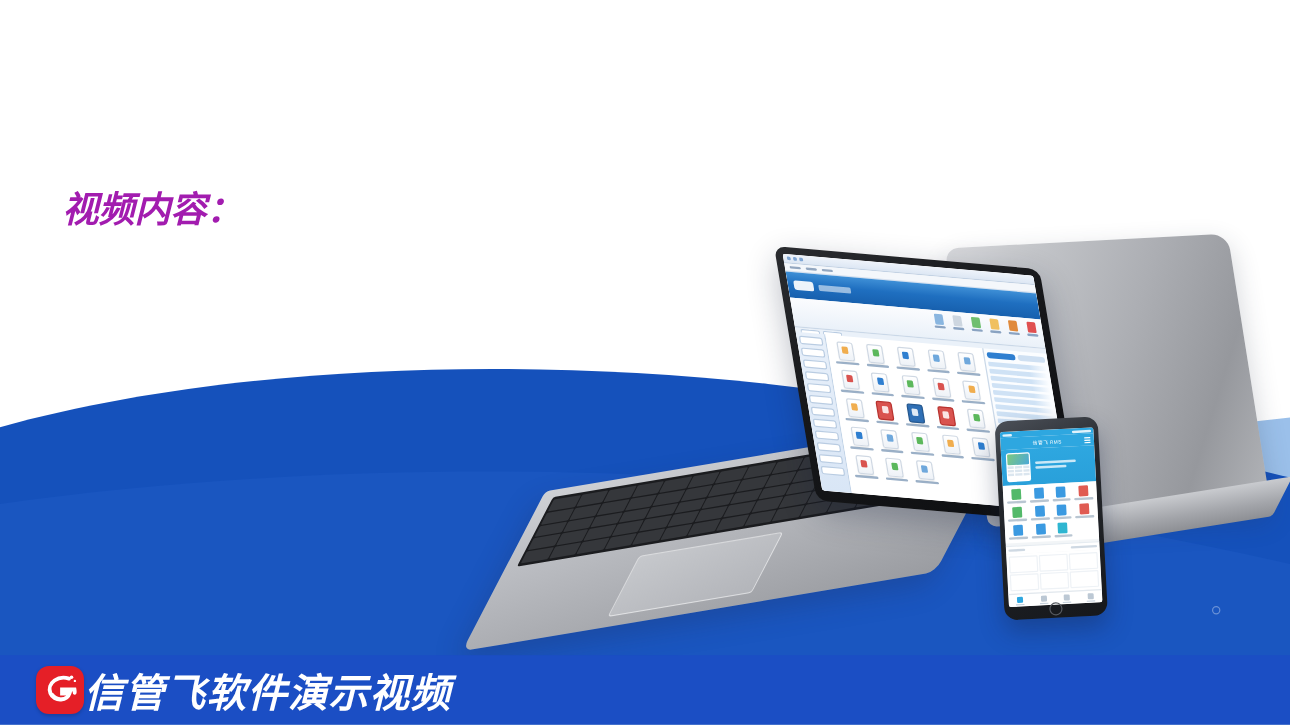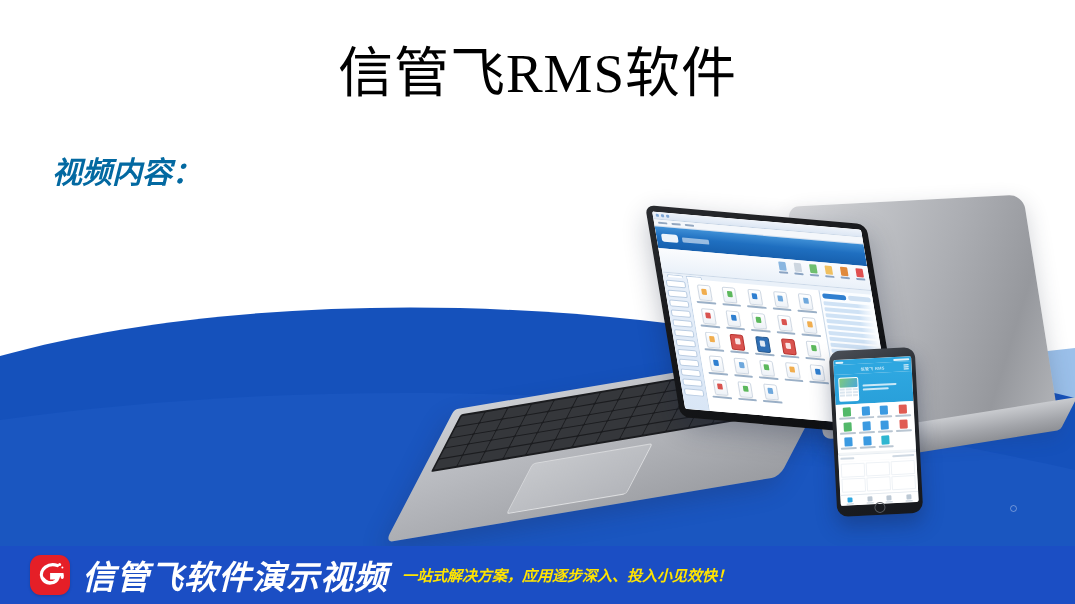--- a/index.html
+++ b/index.html
@@ -31,24 +31,24 @@
     line-height:1.15;
     color:#000000;
     letter-spacing:1px;
     white-space:nowrap;
   }
 
   
   #subtitle{
     position:absolute;
     left:52px;top:160px;
-    color:#0369a1;
+    color:#a21caf;
     font-style:italic;
     font-weight:bold;
-    font-family:Liberation Mono, monospace;
+    font-family:Liberation Sans, sans-serif;
     line-height:1.05;
     white-space:nowrap;
   }
   #subtitle .sub-line-1{font-size:30px;display:block;}
   #subtitle .sub-line-2{font-size:30px;display:block;margin-top:12px;margin-left:56px;}
 
   
   #devices{position:absolute;left:0;top:0;width:1075px;height:604px;pointer-events:none;}
 
   
@@ -212,21 +212,20 @@
   #logo-mark{
     width:40px;height:40px;
     background:#e51f27;
     border-radius:11px;
     position:relative;
     flex:0 0 auto;
     box-shadow:0 1px 3px rgba(0,0,0,.18);
   }
   #logo-mark svg{position:absolute;left:0;top:0;}
   #brand-text{
-    margin-left:12px;
     color:#ffffff;
     font-size:33px;
     font-weight:bold;
     font-style:italic;
     letter-spacing:1px;
     white-space:nowrap;
     font-family:"Liberation Sans","DejaVu Sans",sans-serif;
   }
   #tagline{
     margin-left:14px;
@@ -667,32 +666,30 @@
               <i></i>
               <u></u>
             </span>
         </div>
       </div>
       <div class="ph-home"></div>
     </div>
 
   </div>
 
-  <div id="title">信管飞RMS软件</div>
 
   <div id="subtitle">
     <span class="sub-line-1">视频内容：</span>
   </div>
 
   <div id="banner">
     <div id="logo-mark">
       <svg width="40" height="40" viewBox="0 0 40 40" aria-hidden="true">
         <path d="M27.5 10.5c-3.6-1.2-8.6-0.9-12.1 1.6-3.6 2.6-4.9 6.9-3.4 10.6 1.4 3.5 5 5.6 8.9 5.3 3.3-0.3 6.1-2.3 7-5.1h-6.2v-3.3h10.4c0.2 1 0.2 1.8 0.1 2.7" fill="none" stroke="#ffffff" stroke-width="3.2" stroke-linecap="round"></path>
         <path d="M13.5 23.5c2.6 3.4 7.2 4.6 11.3 3.1" fill="none" stroke="#ffffff" stroke-width="2.4" stroke-linecap="round"></path>
         <circle cx="29.6" cy="9.4" r="1.5" fill="#ffffff"></circle>
         <circle cx="32.4" cy="12.4" r="1" fill="#ffffff"></circle>
       </svg>
     </div>
     <div id="brand-text">信管飞软件演示视频</div>
-    <div id="tagline">一站式解决方案，应用逐步深入、投入小见效快！</div>
   </div>
 
 </div>
 
 </body></html>

